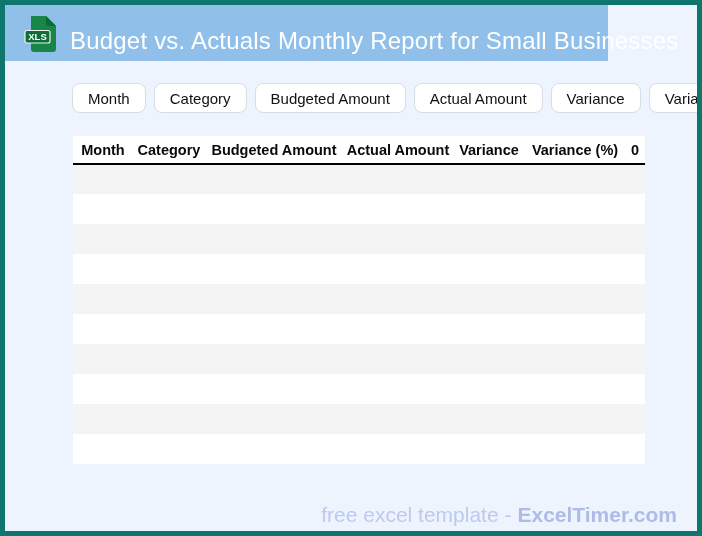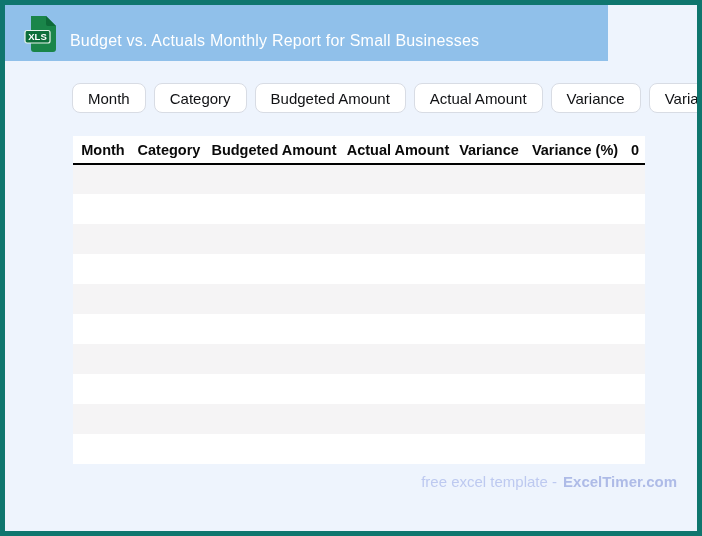--- a/index.html
+++ b/index.html
@@ -29,21 +29,21 @@
     left: 18px; top: 10px;
     width: 36px; height: 38px;
   }
   .page-title {
     position: absolute;
     left: 65px; top: 0;
     height: 72px;
     display: flex;
     align-items: center;
     color: #ffffff;
-    font-size: 16px;
+    font-size: 24px;
     font-weight: 500;
     letter-spacing: 0.2px;
     white-space: nowrap;
   }
 
   
   .chips-row {
     position: absolute;
     left: 67px; top: 78px;
     display: flex;
@@ -82,23 +82,23 @@
     white-space: nowrap;
     overflow: visible;
   }
   .report-table tbody td { height: 30px; }
   .report-table tbody tr:nth-child(odd)  td { background: #f5f4f5; }
   .report-table tbody tr:nth-child(even) td { background: #ffffff; }
 
   
   .footer-credit {
     position: absolute;
-    top: 468px;
+    top: 498px;
     right: 20px;
-    font-size: 15px;
+    font-size: 21px;
     white-space: nowrap;
   }
   .footer-text  { color: #bdc9f0; font-weight: 400; }
   .footer-brand { color: #aebbe7; font-weight: bold; margin-left: 6px; text-decoration: none; cursor: pointer; }
 </style>
 </head>
 <body>
 
 <div class="page">
 

